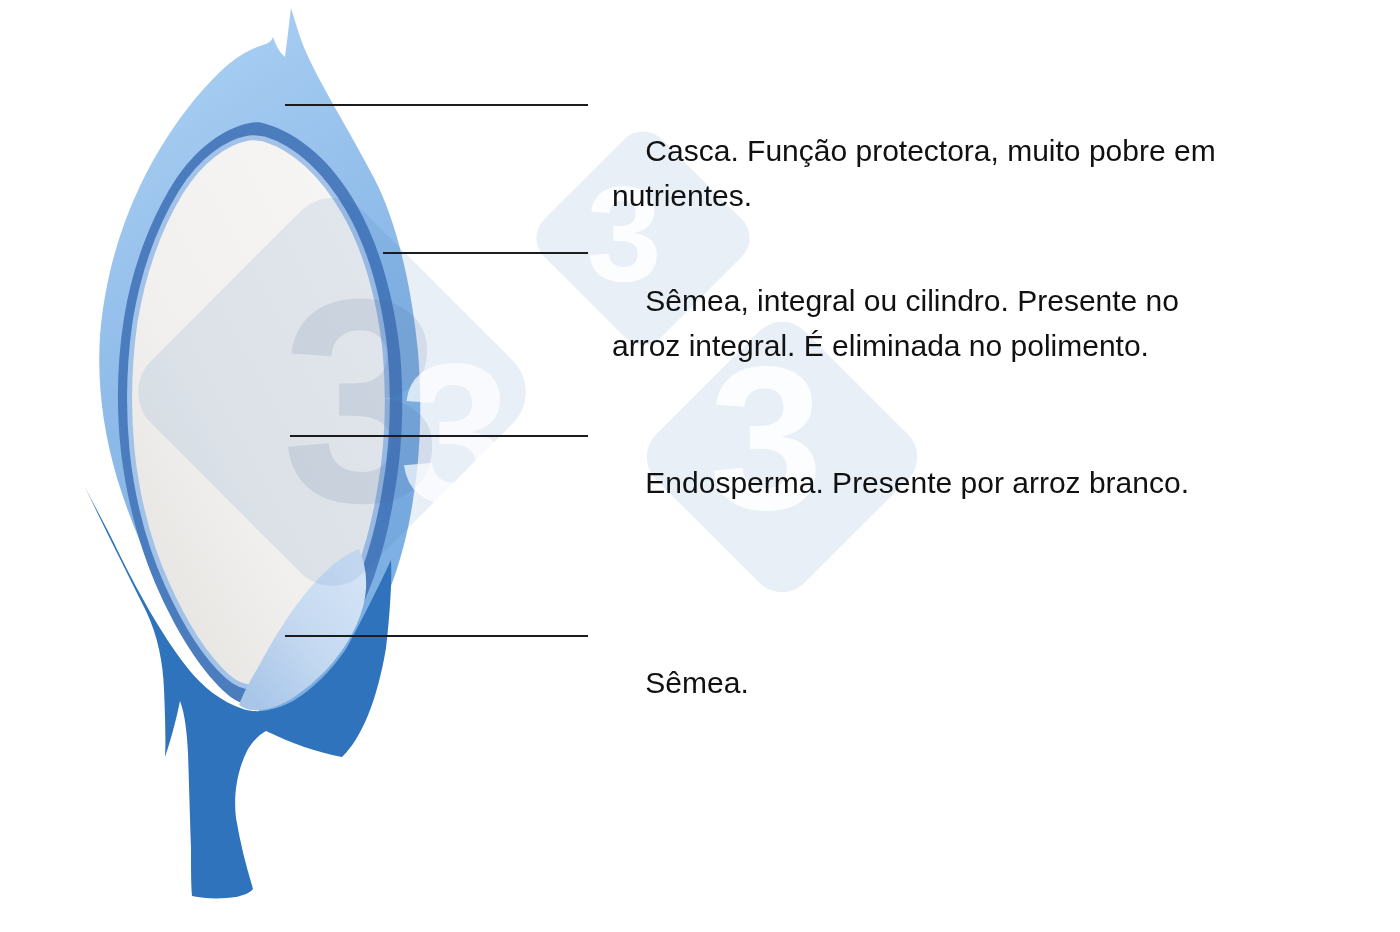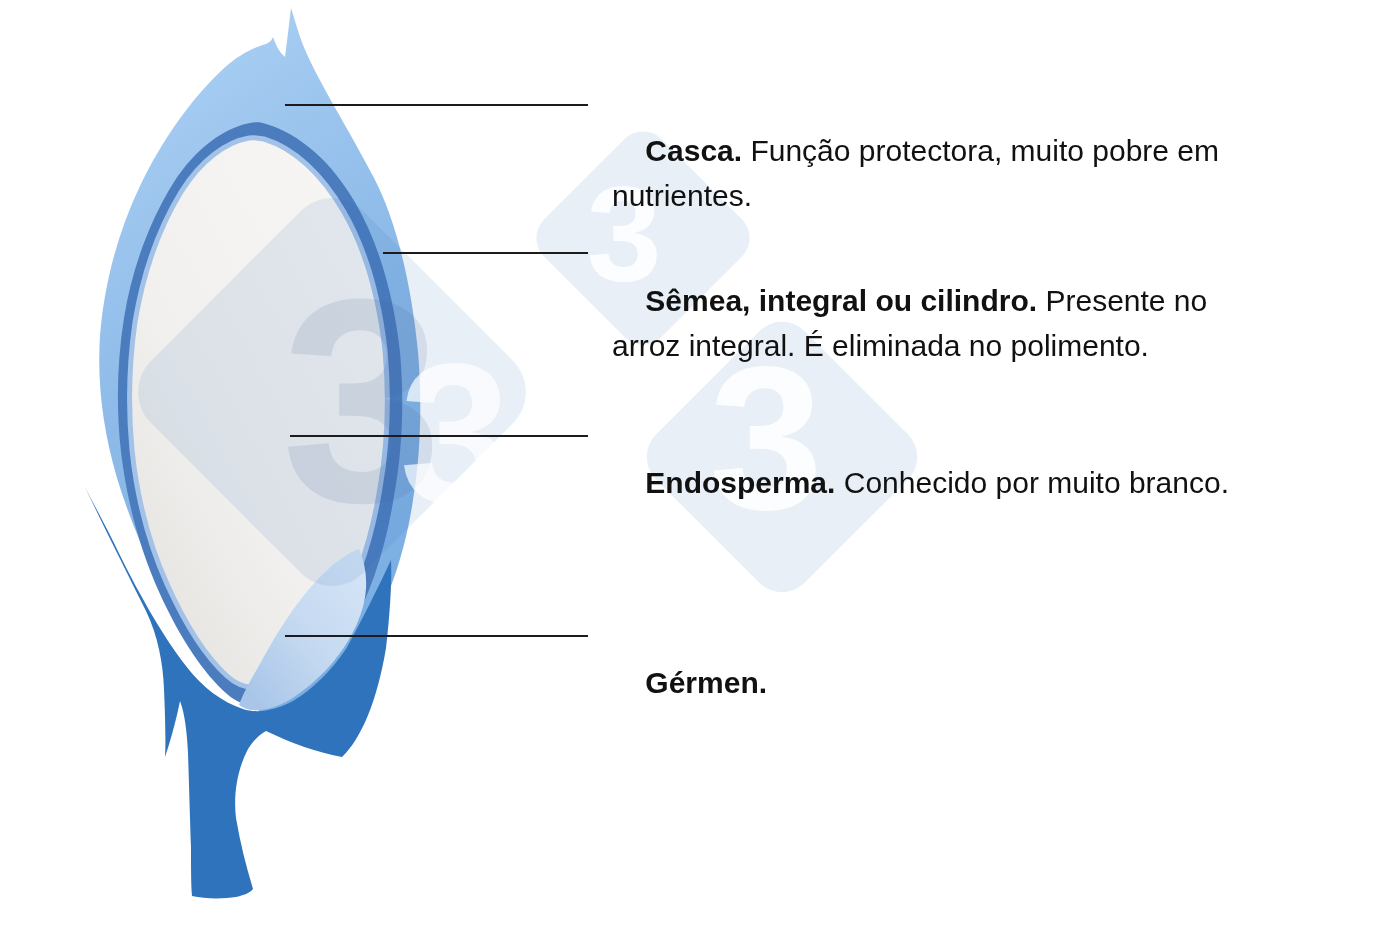--- a/index.html
+++ b/index.html
@@ -23,21 +23,21 @@
     top: 0;
   }
   .label {
     position: absolute;
     font-size: 30px;
     line-height: 45px;
     color: #111111;
     white-space: pre-wrap;
   }
   .label .term {
-    font-weight: bold;
+    font-weight: normal;
   }
   .wm-digit {
     font-family: "Liberation Sans", sans-serif;
     font-weight: bold;
   }
 </style>
 </head>
 <body>
 
 <div id="stage">
@@ -178,20 +178,20 @@
     <span class="term">Casca.</span><span class="desc"> Função protectora, muito pobre em
 nutrientes.</span>
   </div>
 
   <div class="label" style="left:612px; top:233px; width:700px">
     <span class="term">Sêmea, integral ou cilindro.</span><span class="desc"> Presente no
 arroz integral. É eliminada no polimento.</span>
   </div>
 
   <div class="label" style="left:612px; top:415px; width:700px">
-    <span class="term">Endosperma.</span><span class="desc"> Conhecido por muito branco.</span>
+    <span class="term">Endosperma.</span><span class="desc"> Presente por arroz branco.</span>
   </div>
 
   <div class="label" style="left:612px; top:615px; width:400px">
-    <span class="term">Gérmen.</span><span class="desc"></span>
+    <span class="term">Sêmea.</span><span class="desc"></span>
   </div>
 
 </div>
 
 </body></html>

